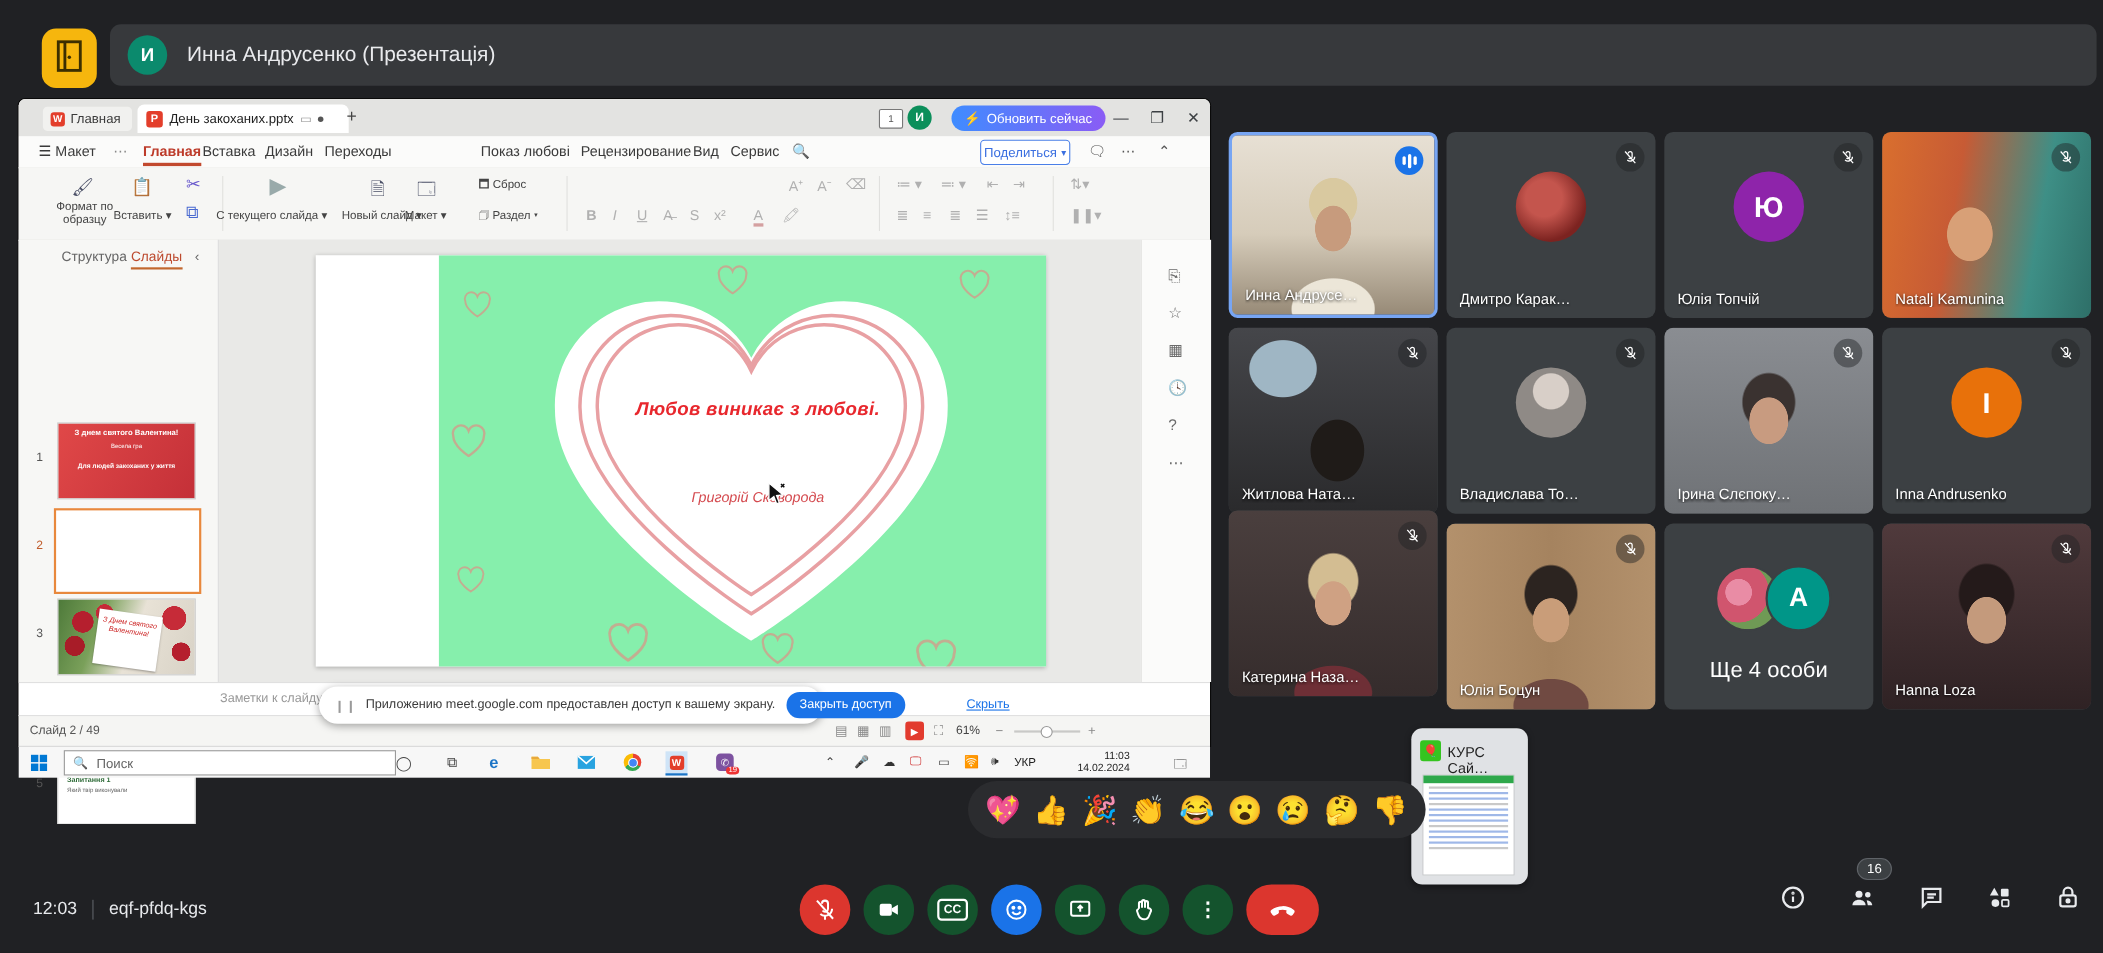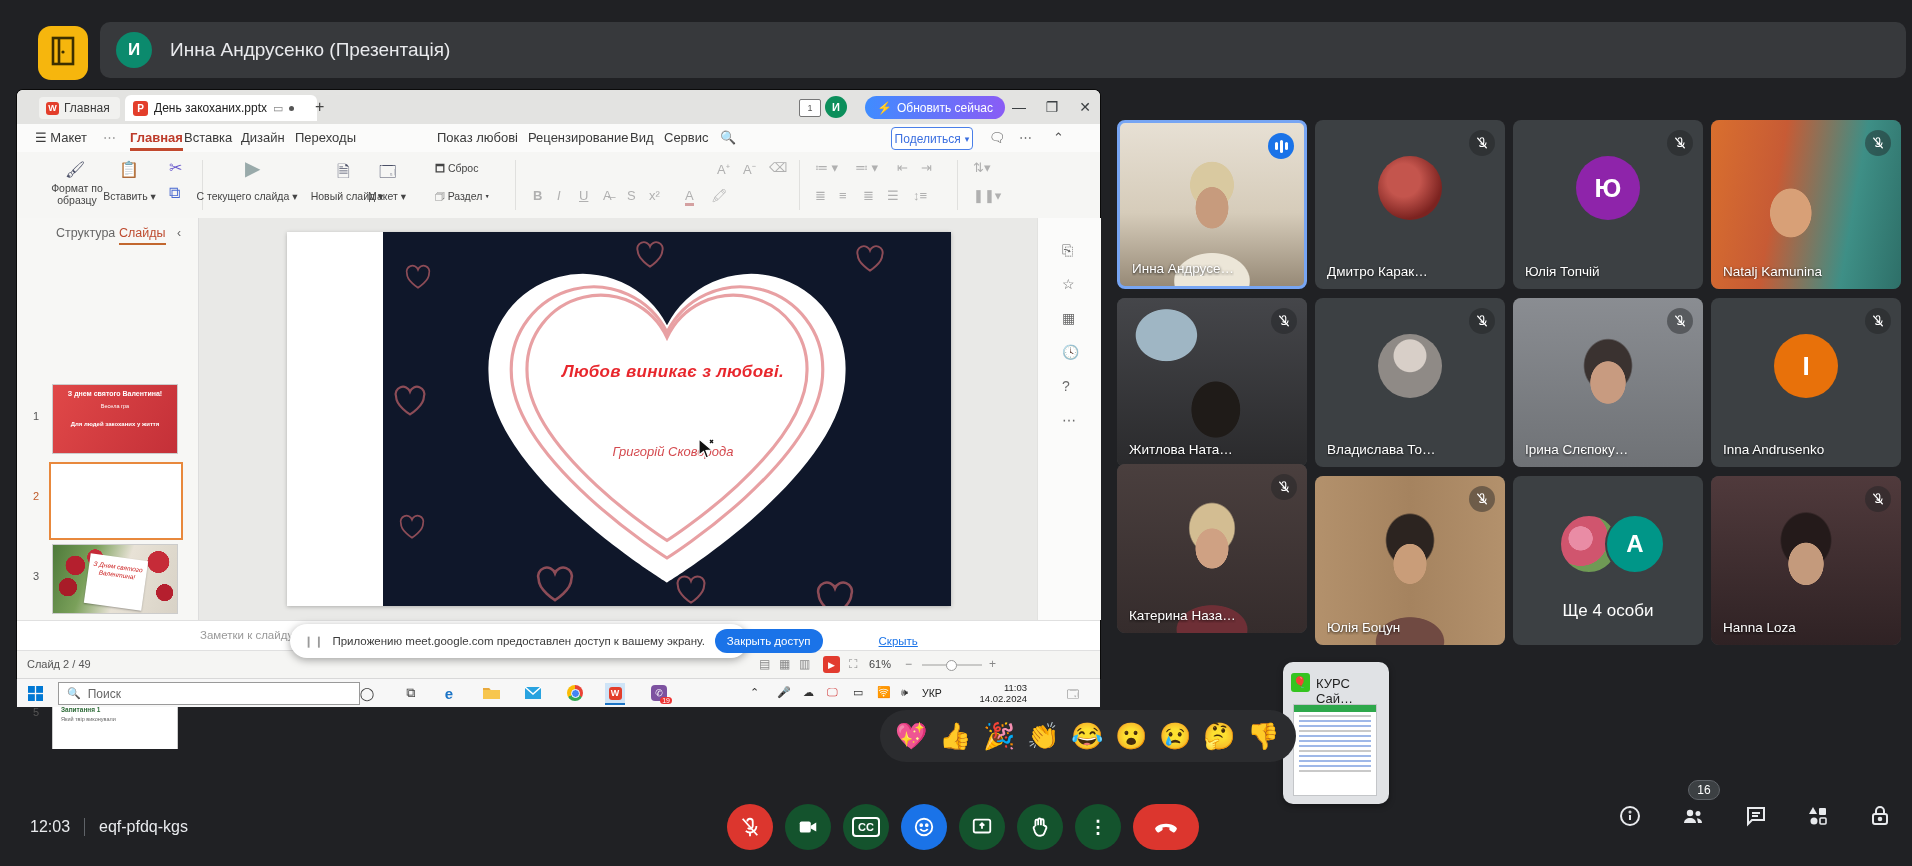--- a/index.html
+++ b/index.html
@@ -51,21 +51,21 @@
   #wps-work{left:0;top:128px;width:1083px;height:402px;background:#e9e9e7;}
   #slide-panel{left:0;top:0;width:181px;height:402px;background:#f7f7f5;border-right:1px solid #ddd;}
   .panel-tab{position:absolute;top:8px;font-size:12.5px;color:#666;}
   .panel-tab-active{color:#bd4a2e;border-bottom:2px solid #c2672e;padding-bottom:3px;}
   .thumb{position:absolute;left:35px;width:124px;height:68px;border:1px solid #ccc;background:#fff;overflow:hidden;}
   .thumb-num{position:absolute;left:16px;font-size:11px;color:#555;}
   .sel-num{color:#c05c2a;}
   #thumb2-wrap{border:2px solid #e8883c;padding:2px;background:#fff;left:32px;}
   #canvas{left:181px;top:0;width:839px;height:402px;}
   #page{left:89px;top:14px;width:664px;height:374px;background:#fff;box-shadow:0 1px 4px rgba(0,0,0,.25);overflow:hidden;}
-  #page-red{left:96px;top:0;width:568px;height:391px;background:#0f172a;}
+  #page-red{left:112px;top:0;width:568px;height:391px;background:#86efac;}
   .heart-o{position:absolute;opacity:.55;}
   #big-heart{left:30px;top:18px;}
   #quote{left:40px;top:128px;width:500px;text-align:center;color:#e8272d;font-weight:800;
     font-style:italic;font-size:17px;line-height:23px;letter-spacing:.3px;}
   #author{left:40px;top:212px;width:500px;text-align:center;color:#d4494e;font-size:13px;font-style:italic;}
   #vscroll{left:841px;top:2px;width:12px;height:398px;background:#f1f1ef;}
   #vthumb{left:2px;top:14px;width:8px;height:56px;background:#cfcfcd;border-radius:4px;}
   #right-strip{left:1020px;top:0;width:63px;height:402px;background:#fbfbfa;border-left:1px solid #e2e2e0;}
   .strip-ic{position:absolute;left:24px;font-size:14px;color:#6b6b6b;}
   
@@ -136,21 +136,21 @@
     radial-gradient(ellipse 42px 46px at 50% 38%,#241a1a 0 58%,transparent 62%),
     linear-gradient(180deg,#503a3c,#2f2224);}
   #av-2{width:64px;height:64px;background:radial-gradient(circle at 40% 38%,#c4554d 0 30%,#7c2320 70%);}
   #av-6{width:64px;height:64px;background:radial-gradient(circle at 50% 34%,#d8cfc8 0 30%,#8f8a86 32%);}
   #av-3{width:64px;height:64px;background:#8e24aa;font-size:26px;}
   #av-8{width:64px;height:64px;background:#e8710a;font-size:26px;}
   #av-11a{position:absolute;left:46px;top:38px;width:56px;height:56px;border-radius:50%;border:2px solid #3c4043;
     background:radial-gradient(circle at 35% 40%,#e98ca5 0 24%,#d0556e 25% 55%,#6f9a55 56%);}
   #av-11b{position:absolute;left:92px;top:38px;width:56px;height:56px;border-radius:50%;border:2px solid #3c4043;
     background:#009688;color:#fff;font-size:24px;font-weight:bold;display:flex;align-items:center;justify-content:center;}
-  #tile11-label{position:absolute;left:0;right:0;bottom:24px;text-align:center;color:#fff;font-size:17px;}
+  #tile11-label{position:absolute;left:0;right:0;bottom:24px;text-align:center;color:#fff;font-size:20px;}
   
   #share-card{left:1283px;top:662px;width:106px;height:142px;background:#e0e2e5;border-radius:10px;
     box-shadow:0 2px 6px rgba(0,0,0,.4);}
   #share-card-icon{position:absolute;left:8px;top:11px;width:19px;height:19px;background:#35c420;border-radius:3px;
     display:flex;align-items:center;justify-content:center;font-size:11px;}
   #share-card-title{position:absolute;left:33px;top:14px;font-size:13px;color:#1f1f1f;}
   #share-card-thumb{position:absolute;left:10px;top:42px;width:82px;height:90px;background:#fff;border:1px solid #c4c6c9;}
   #sct-head{height:7px;background:#2ea84b;}
   .sct-line{height:2px;margin:3px 5px 0 5px;background:#9fb8e8;}
   .sct-line.g{background:#c9c9c9;}

